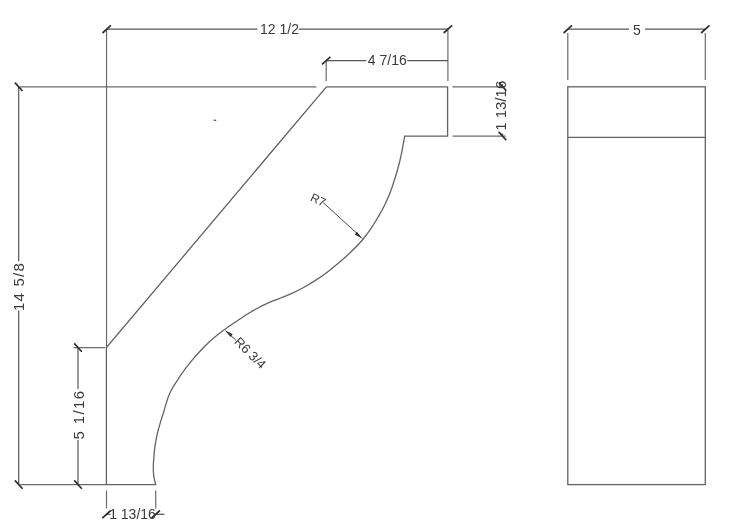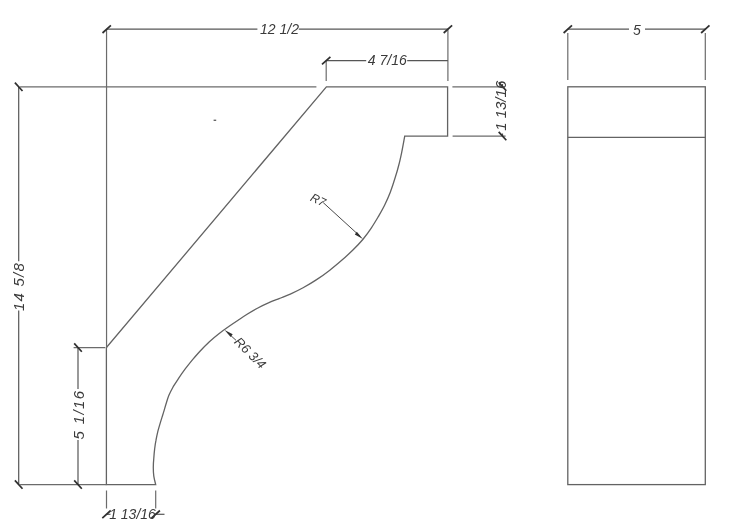--- a/index.html
+++ b/index.html
@@ -1,16 +1,16 @@
 <!DOCTYPE html>
 <html><head>
 <meta charset="utf-8">
 <style>
   html,body{margin:0;padding:0;background:#ffffff;}
-  .wrap{width:730px;height:525px;position:relative;overflow:hidden;background:#fff;font-style:italic;}
+  .wrap{width:730px;height:525px;position:relative;overflow:hidden;background:#fff;}
   text{font-family:"Liberation Sans",sans-serif;fill:#3a3a3a;}
 </style>
 </head>
 <body>
 <div class="wrap">
 <svg width="730" height="525" viewBox="0 0 730 525">
   <rect x="0" y="0" width="730" height="525" fill="#ffffff"></rect>
 
   <g stroke="#636363" stroke-width="1.3" fill="none">
     <path d="M 326.4 86.8 H 447.6 V 136.2 H 404.7 C 404.2 139.0 402.6 148.0 401.6 152.8 C 400.6 157.6 399.9 160.9 398.8 165.0 C 397.8 169.1 396.7 172.9 395.2 177.5 C 393.8 182.1 391.9 187.9 390.2 192.5 C 388.4 197.1 386.6 201.1 384.7 205.0 C 382.8 208.9 381.0 212.0 378.8 215.8 C 376.6 219.5 374.1 223.8 371.4 227.8 C 368.8 231.7 365.8 235.8 362.8 239.5 C 359.7 243.2 356.4 246.6 352.9 250.0 C 349.4 253.4 345.8 256.8 342.0 260.1 C 338.1 263.5 334.0 267.0 329.8 270.2 C 325.6 273.5 321.1 276.7 316.6 279.6 C 312.2 282.5 307.5 285.3 303.1 287.8 C 298.7 290.2 294.3 292.3 290.3 294.1 C 286.3 295.9 282.8 297.1 279.1 298.6 C 275.5 300.0 272.0 301.2 268.4 302.9 C 264.8 304.5 260.9 306.3 257.4 308.2 C 253.9 310.1 250.3 312.3 247.1 314.3 C 243.9 316.3 241.1 318.2 238.1 320.2 C 235.0 322.2 232.0 324.2 228.8 326.5 C 225.6 328.7 222.1 331.2 218.9 333.7 C 215.7 336.2 212.4 338.9 209.4 341.7 C 206.4 344.5 203.4 347.5 200.7 350.5 C 197.9 353.5 195.2 356.6 192.6 359.6 C 190.1 362.6 187.7 365.7 185.4 368.7 C 183.1 371.8 180.9 374.9 178.9 377.9 C 176.9 380.9 174.9 383.8 173.2 386.7 C 171.6 389.6 170.1 392.4 168.9 395.2 C 167.7 398.1 166.9 401.1 166.0 404.0 C 165.0 407.0 164.3 410.1 163.3 413.1 C 162.4 416.1 161.4 419.1 160.5 422.1 C 159.6 425.1 158.7 428.2 157.9 431.2 C 157.2 434.2 156.5 437.2 156.0 440.2 C 155.4 443.2 155.0 446.3 154.6 449.3 C 154.2 452.3 154.0 455.3 153.8 458.3 C 153.5 461.3 153.3 464.4 153.3 467.4 C 153.3 470.4 153.4 473.3 153.8 476.2 C 154.2 479.1 155.4 483.2 155.7 484.6L 106.4 484.6 V 347.6 Z"></path>

